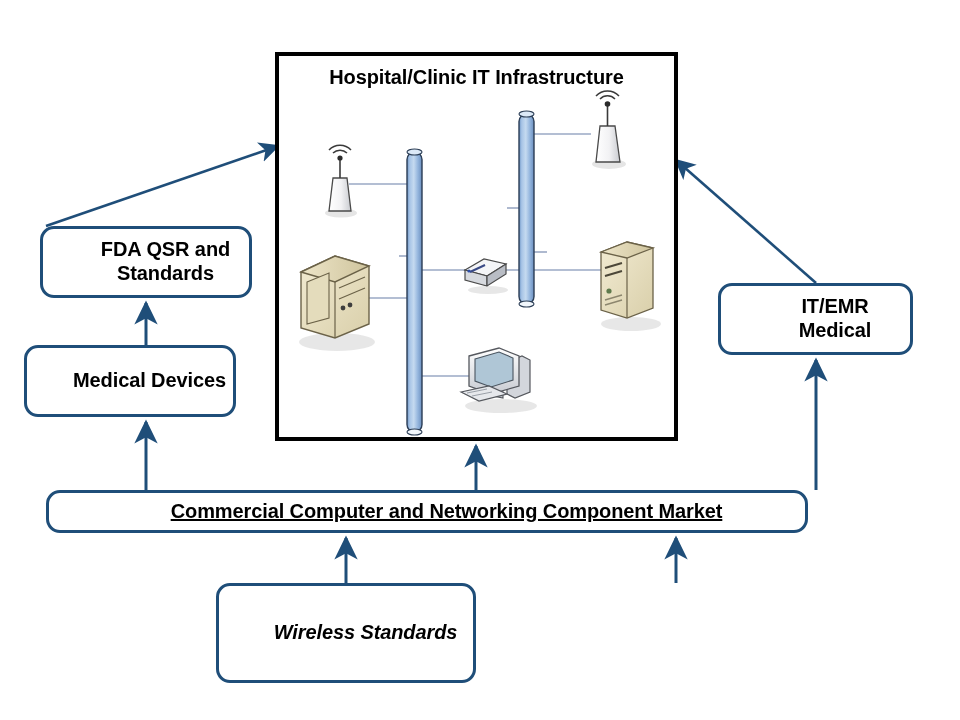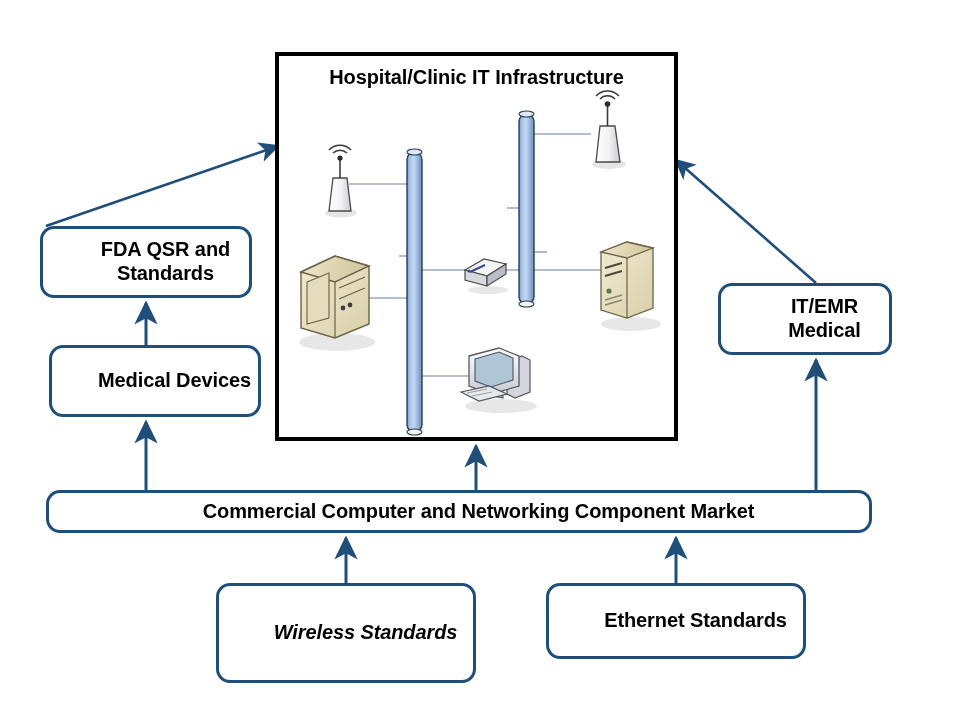--- a/index.html
+++ b/index.html
@@ -31,23 +31,23 @@
     align-items: center;
     justify-content: center;
     text-align: center;
     color: #000000;
     font-weight: bold;
     line-height: 1.18;
     letter-spacing: -0.1px;
     padding-left: 39px;
   }
   #box-fda      { left: 40px;  top: 226px; width: 212px; height: 72px;  font-size: 20px; }
-  #box-devices  { left: 49px;  top: 345px; width: 212px; height: 72px;  font-size: 20px; }
-  #box-itemr    { left: 718px; top: 283px; width: 174px; height: 72px;  font-size: 20px; }
-  #box-market   { left: 46px;  top: 490px; width: 826px; height: 43px;  font-size: 20px; }
+  #box-devices  { left: 24px;  top: 345px; width: 212px; height: 72px;  font-size: 20px; }
+  #box-itemr    { left: 718px; top: 283px; width: 195px; height: 72px;  font-size: 20px; }
+  #box-market   { left: 46px;  top: 490px; width: 762px; height: 43px;  font-size: 20px; text-decoration: underline; }
   #box-wireless { left: 216px; top: 583px; width: 260px; height: 100px;  font-size: 20px; font-style: italic; }
   #box-ethernet { left: 546px; top: 583px; width: 260px; height: 76px;  font-size: 20px; }
 
   
   #infra {
     position: absolute;
     left: 275px;
     top: 52px;
     width: 403px;
     height: 389px;
@@ -274,17 +274,14 @@
   </div>
 
   <div class="rbox" id="box-market">
     <span>Commercial Computer and Networking Component Market</span>
   </div>
 
   <div class="rbox" id="box-wireless">
     <span>Wireless Standards</span>
   </div>
 
-  <div class="rbox" id="box-ethernet">
-    <span>Ethernet Standards</span>
-  </div>
 
 </div>
 
 </body></html>

